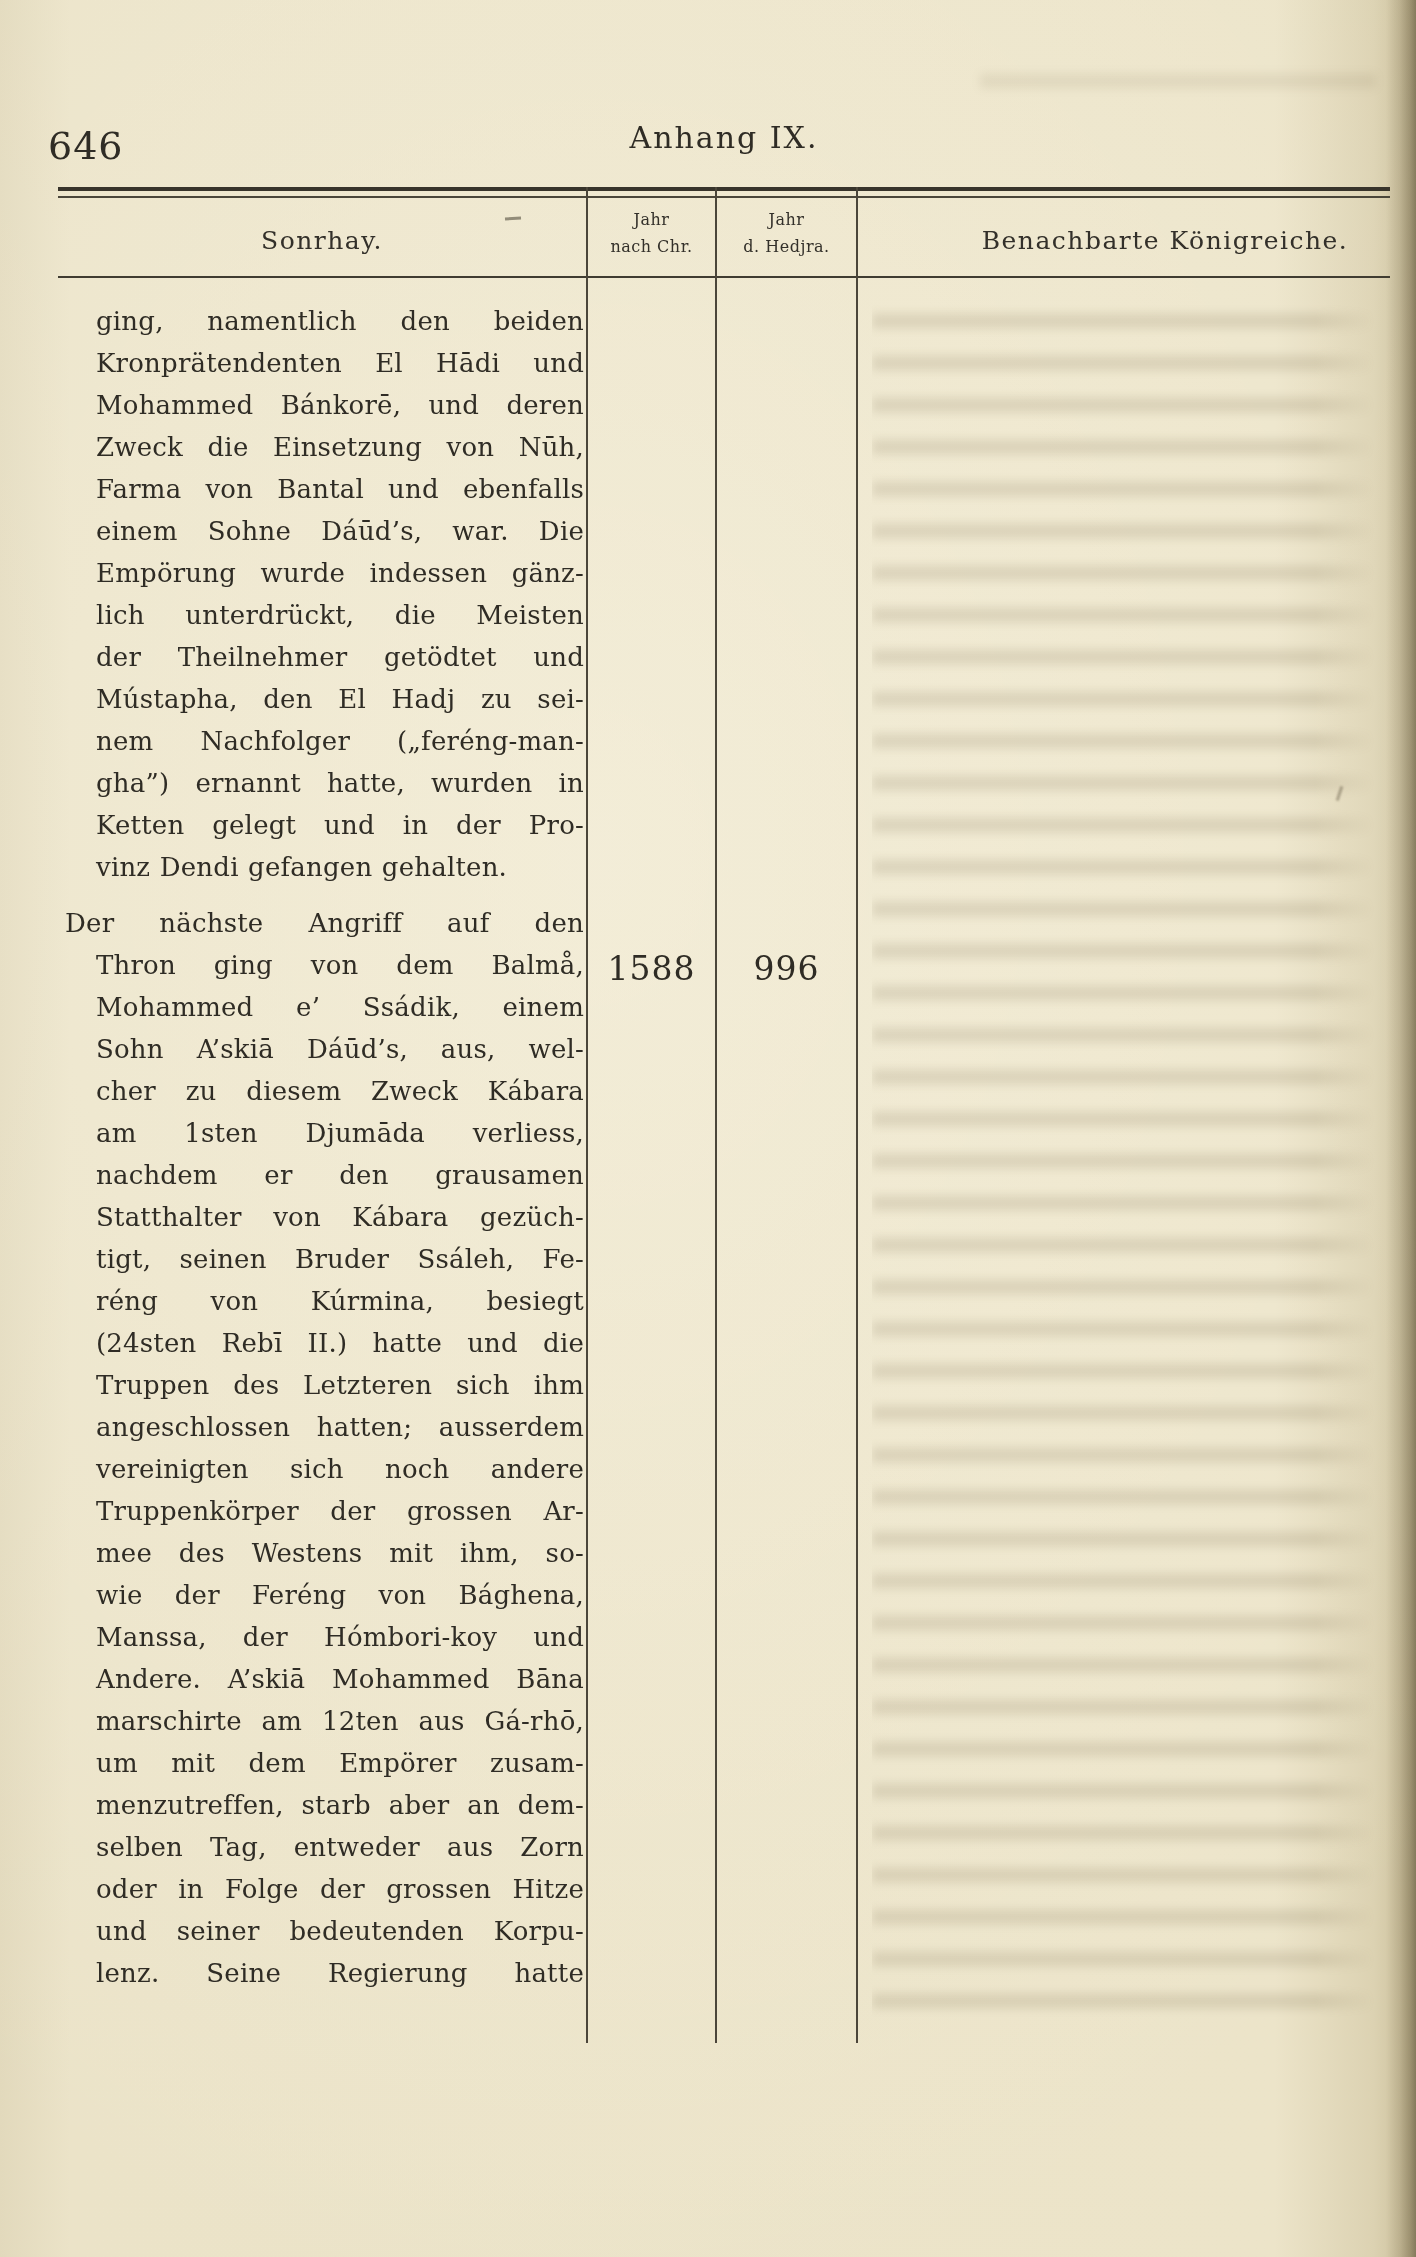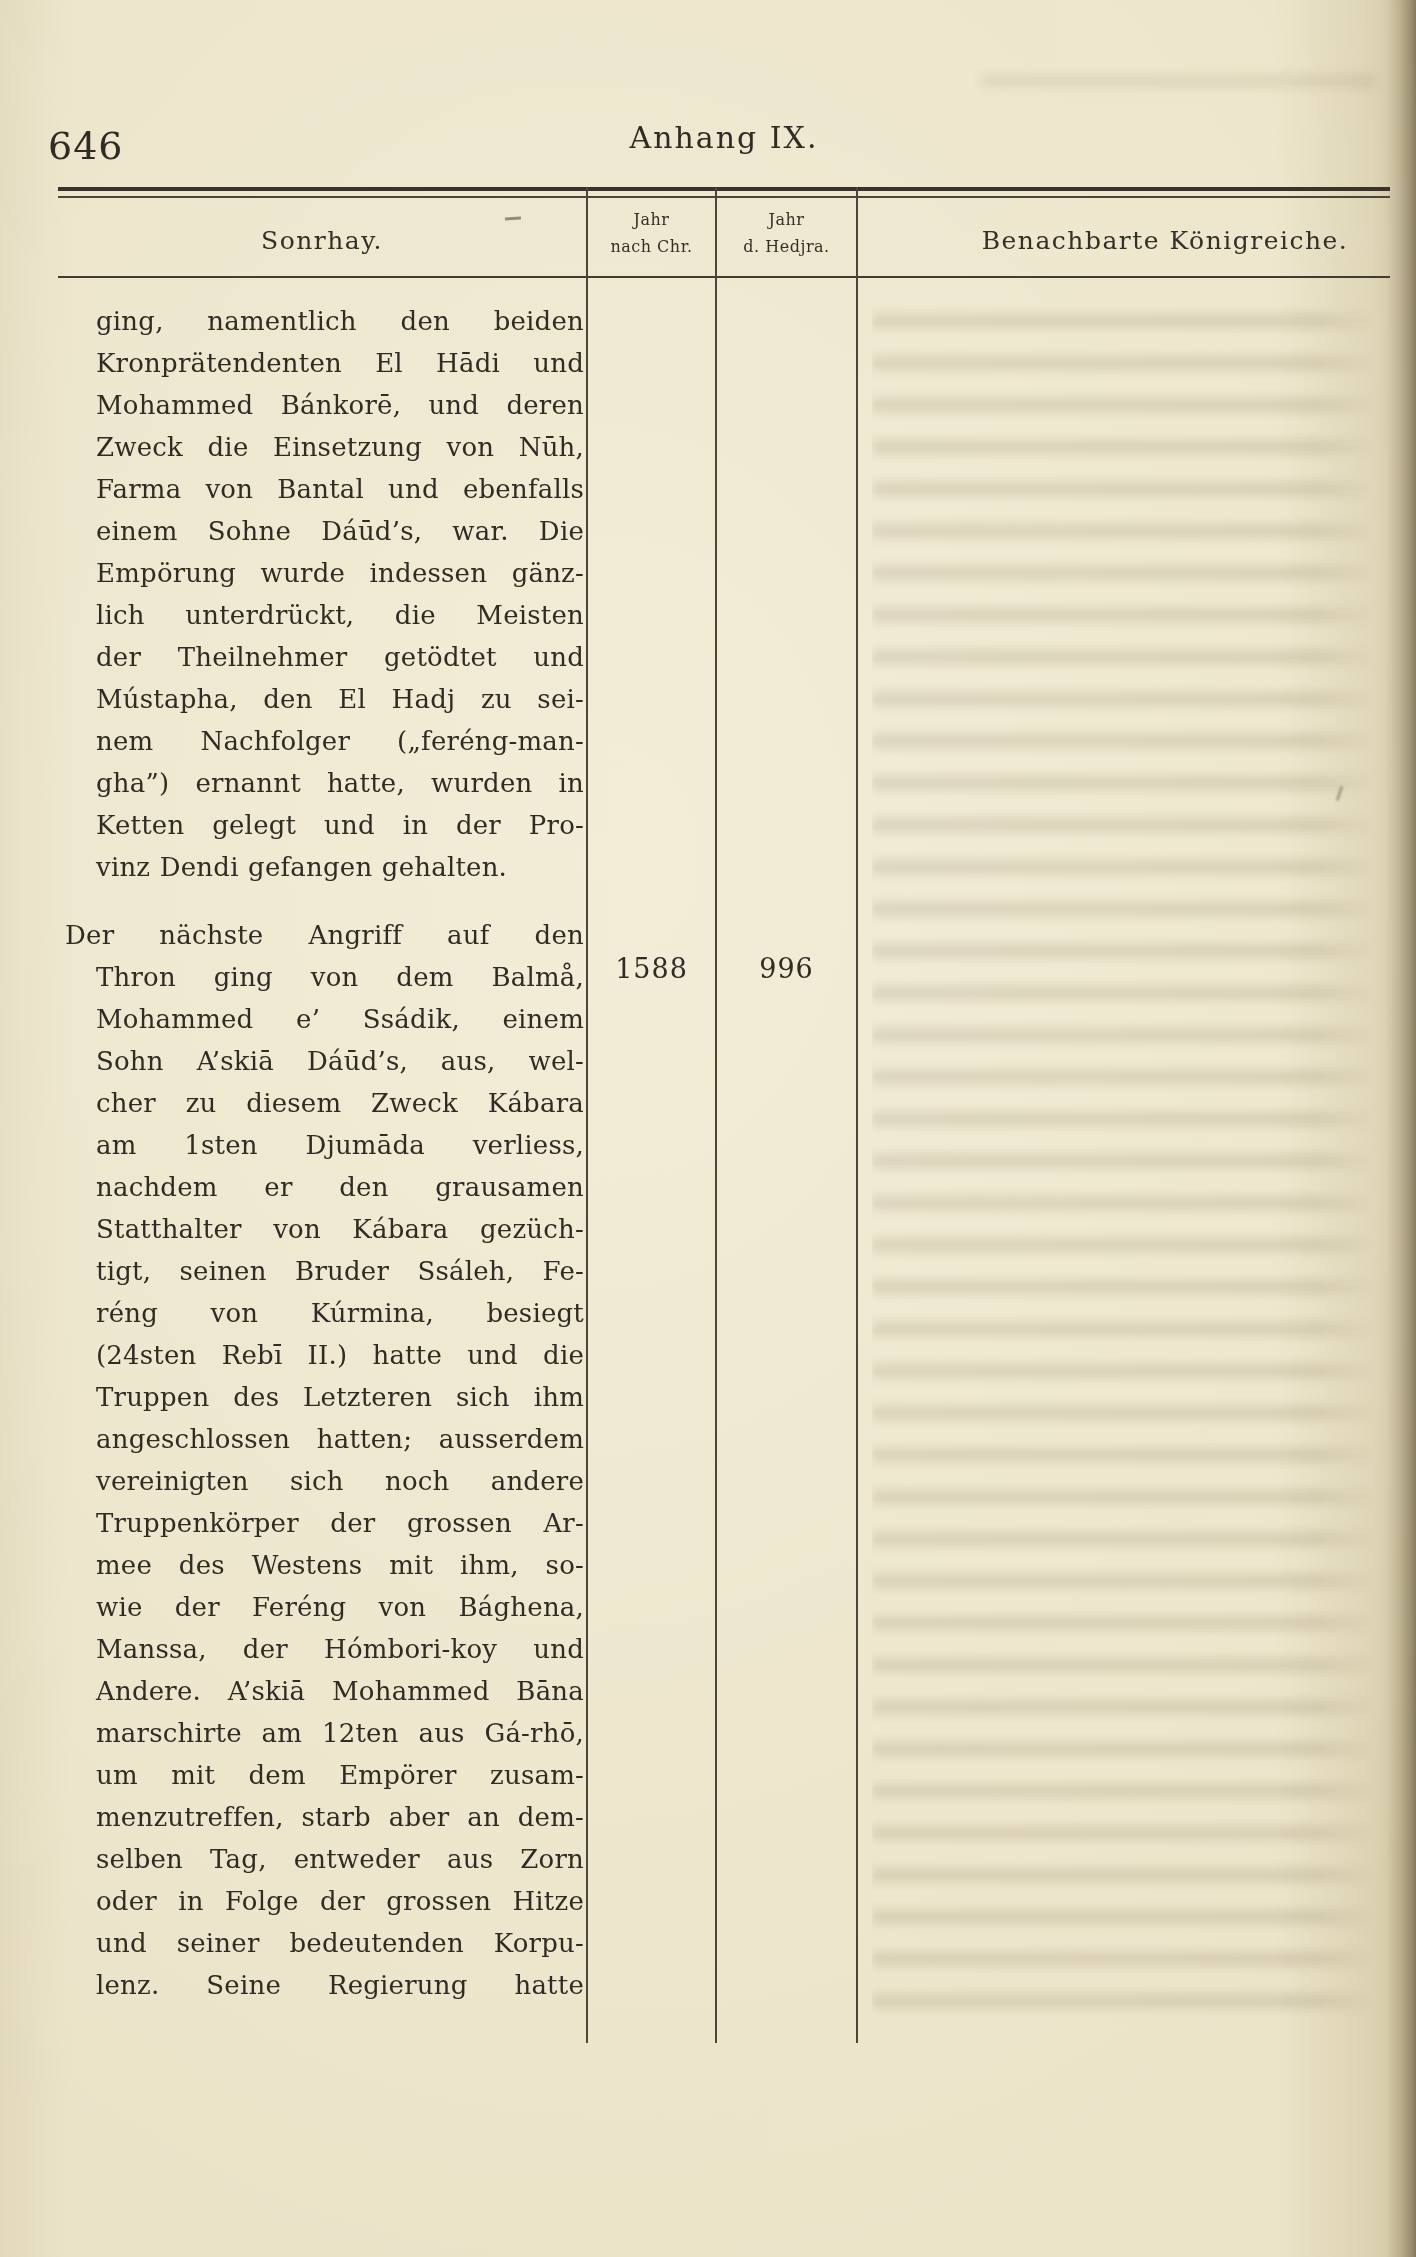--- a/index.html
+++ b/index.html
@@ -66,41 +66,41 @@
   .h-kingdoms { left: 900px; width: 530px; top: 226px; }
   .colhead.small { font-size: 16px; line-height: 27px; letter-spacing: 0.5px; }
   .h-jahrchr { left: 588px; width: 127px; top: 206px; }
   .h-jahrhed { left: 717px; width: 139px; top: 206px; }
   .text-col {
     position: absolute;
     left: 65px;
     top: 300px;
     width: 519px;
   }
-  .para + .para { margin-top: 26px; }
+  .para + .para { margin-top: 14px; }
   .line {
     font-size: 26px;
     line-height: 42px;
     letter-spacing: 0.2px;
     word-spacing: 1px;
     text-align: justify;
     text-align-last: justify;
     padding-left: 31px;
   }
   .line.first { padding-left: 0; }
   .line.flush { text-align-last: left; }
   #year-layer {
     position: absolute;
     inset: 0;
     pointer-events: none;
   }
   .year {
     position: absolute;
     text-align: center;
-    font-size: 27px;
+    font-size: 33px;
     line-height: 42px;
     letter-spacing: 1px;
   }
   .bleed {
     position: absolute;
     pointer-events: none;
     background: repeating-linear-gradient(to bottom,
       rgba(120,105,75,0) 0px,  rgba(120,105,75,0) 10px,
       rgba(118,103,72,0.55) 13px, rgba(118,103,72,0.55) 25px,
       rgba(120,105,75,0) 28px, rgba(120,105,75,0) 42px);

